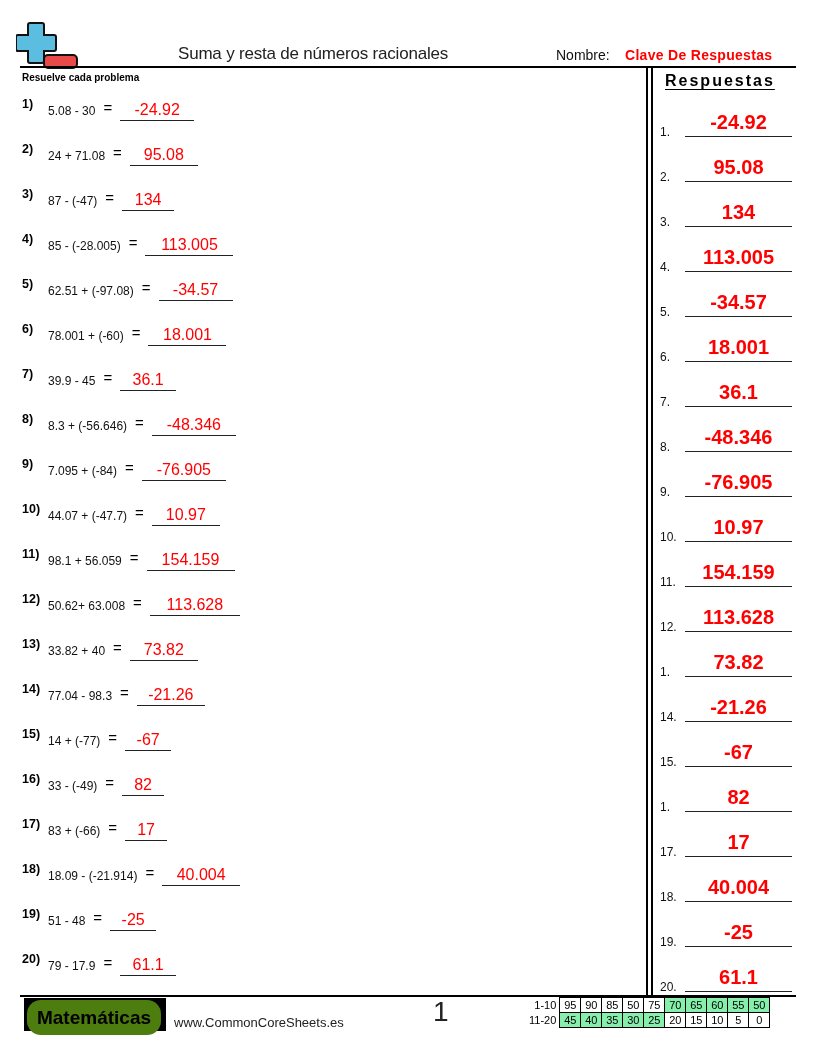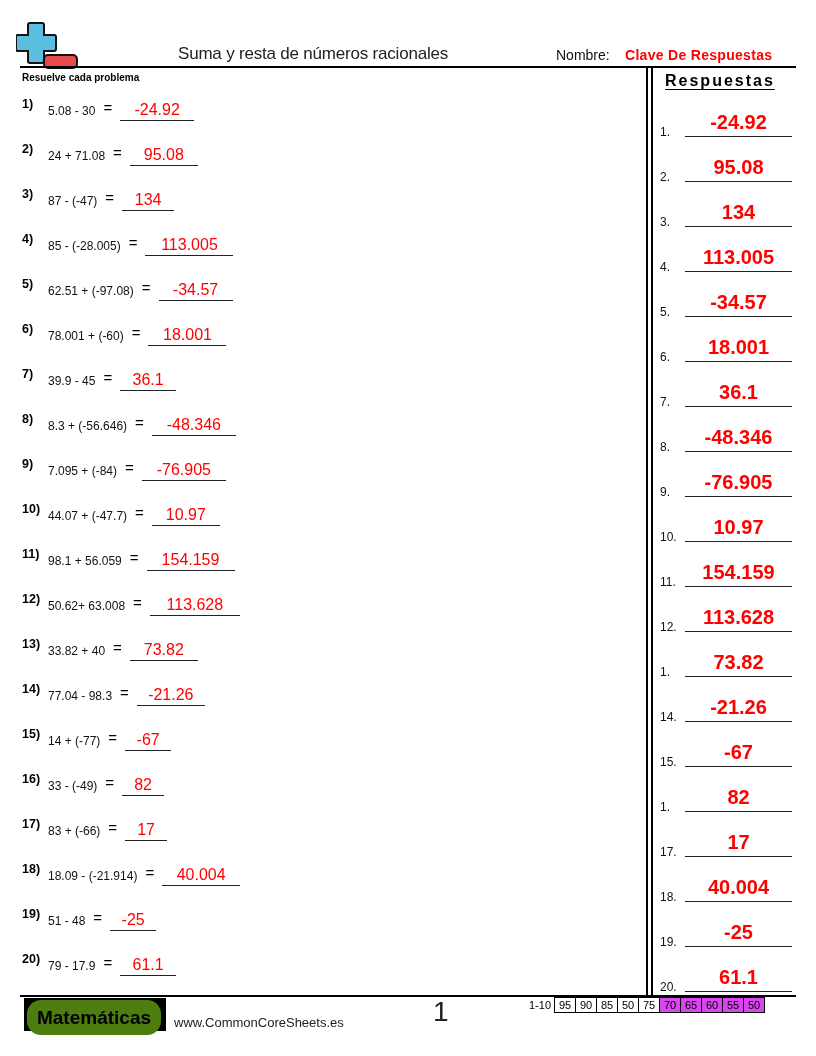--- a/index.html
+++ b/index.html
@@ -29,21 +29,21 @@
   .footer-rule { position: absolute; left: 20px; top: 995px; width: 776px; height: 2px; background: #000; }
   .brand-box { position: absolute; left: 24px; top: 998px; width: 142px; height: 33px; background: #000; }
   .brand-pill { position: absolute; left: 27px; top: 1000px; width: 134px; height: 35px; background: #4d7c0f;
                 border-radius: 14px; display: flex; align-items: center; justify-content: center;
                 font-size: 19px; font-weight: bold; }
   .site { position: absolute; left: 174px; top: 1015px; font-size: 13px; color: #222; }
   .page-num { position: absolute; left: 433px; top: 996px; font-size: 28px; color: #222; }
   .score { position: absolute; left: 527px; top: 997px; border-collapse: collapse; font-size: 11px; }
   .score td { border: 1px solid #000; padding: 0 2px; text-align: center; height: 14px; min-width: 16px; }
   .score td.lbl { border: none; text-align: right; padding-right: 3px; }
-  .score td.hl { background: #d946ef; }
+  .score td.hl { background: #86efac; }
 </style>
 </head>
 <body>
 
 <svg class="logo" viewBox="0 0 64 48" width="64" height="48">
   <path d="M14 2 h12 a2 2 0 0 1 2 2 v10 h10 a2 2 0 0 1 2 2 v12 a2 2 0 0 1 -2 2 h-10 v10 a2 2 0 0 1 -2 2 h-12 a2 2 0 0 1 -2 -2 v-10 h-10 a2 2 0 0 1 -2 -2 v-12 a2 2 0 0 1 2 -2 h10 v-10 a2 2 0 0 1 2 -2 z" fill="#5bbde0" stroke="#111" stroke-width="2"></path>
   <rect x="28" y="34" width="33" height="13" rx="4" fill="#e84a4a" stroke="#111" stroke-width="2"></rect>
 </svg>
 <div class="title">Suma y resta de números racionales</div>
 <div class="name-label">Nombre:</div>
@@ -296,14 +296,27 @@
     <td>90</td>
     <td>85</td>
     <td>50</td>
     <td>75</td>
     <td class="hl">70</td>
     <td class="hl">65</td>
     <td class="hl">60</td>
     <td class="hl">55</td>
     <td class="hl">50</td>
   </tr>
+  <tr>
+    <td class="lbl">11-20</td>
+    <td class="hl">45</td>
+    <td class="hl">40</td>
+    <td class="hl">35</td>
+    <td class="hl">30</td>
+    <td class="hl">25</td>
+    <td>20</td>
+    <td>15</td>
+    <td>10</td>
+    <td>5</td>
+    <td>0</td>
+  </tr>
 </tbody>
   </table>
 
 </body></html>

